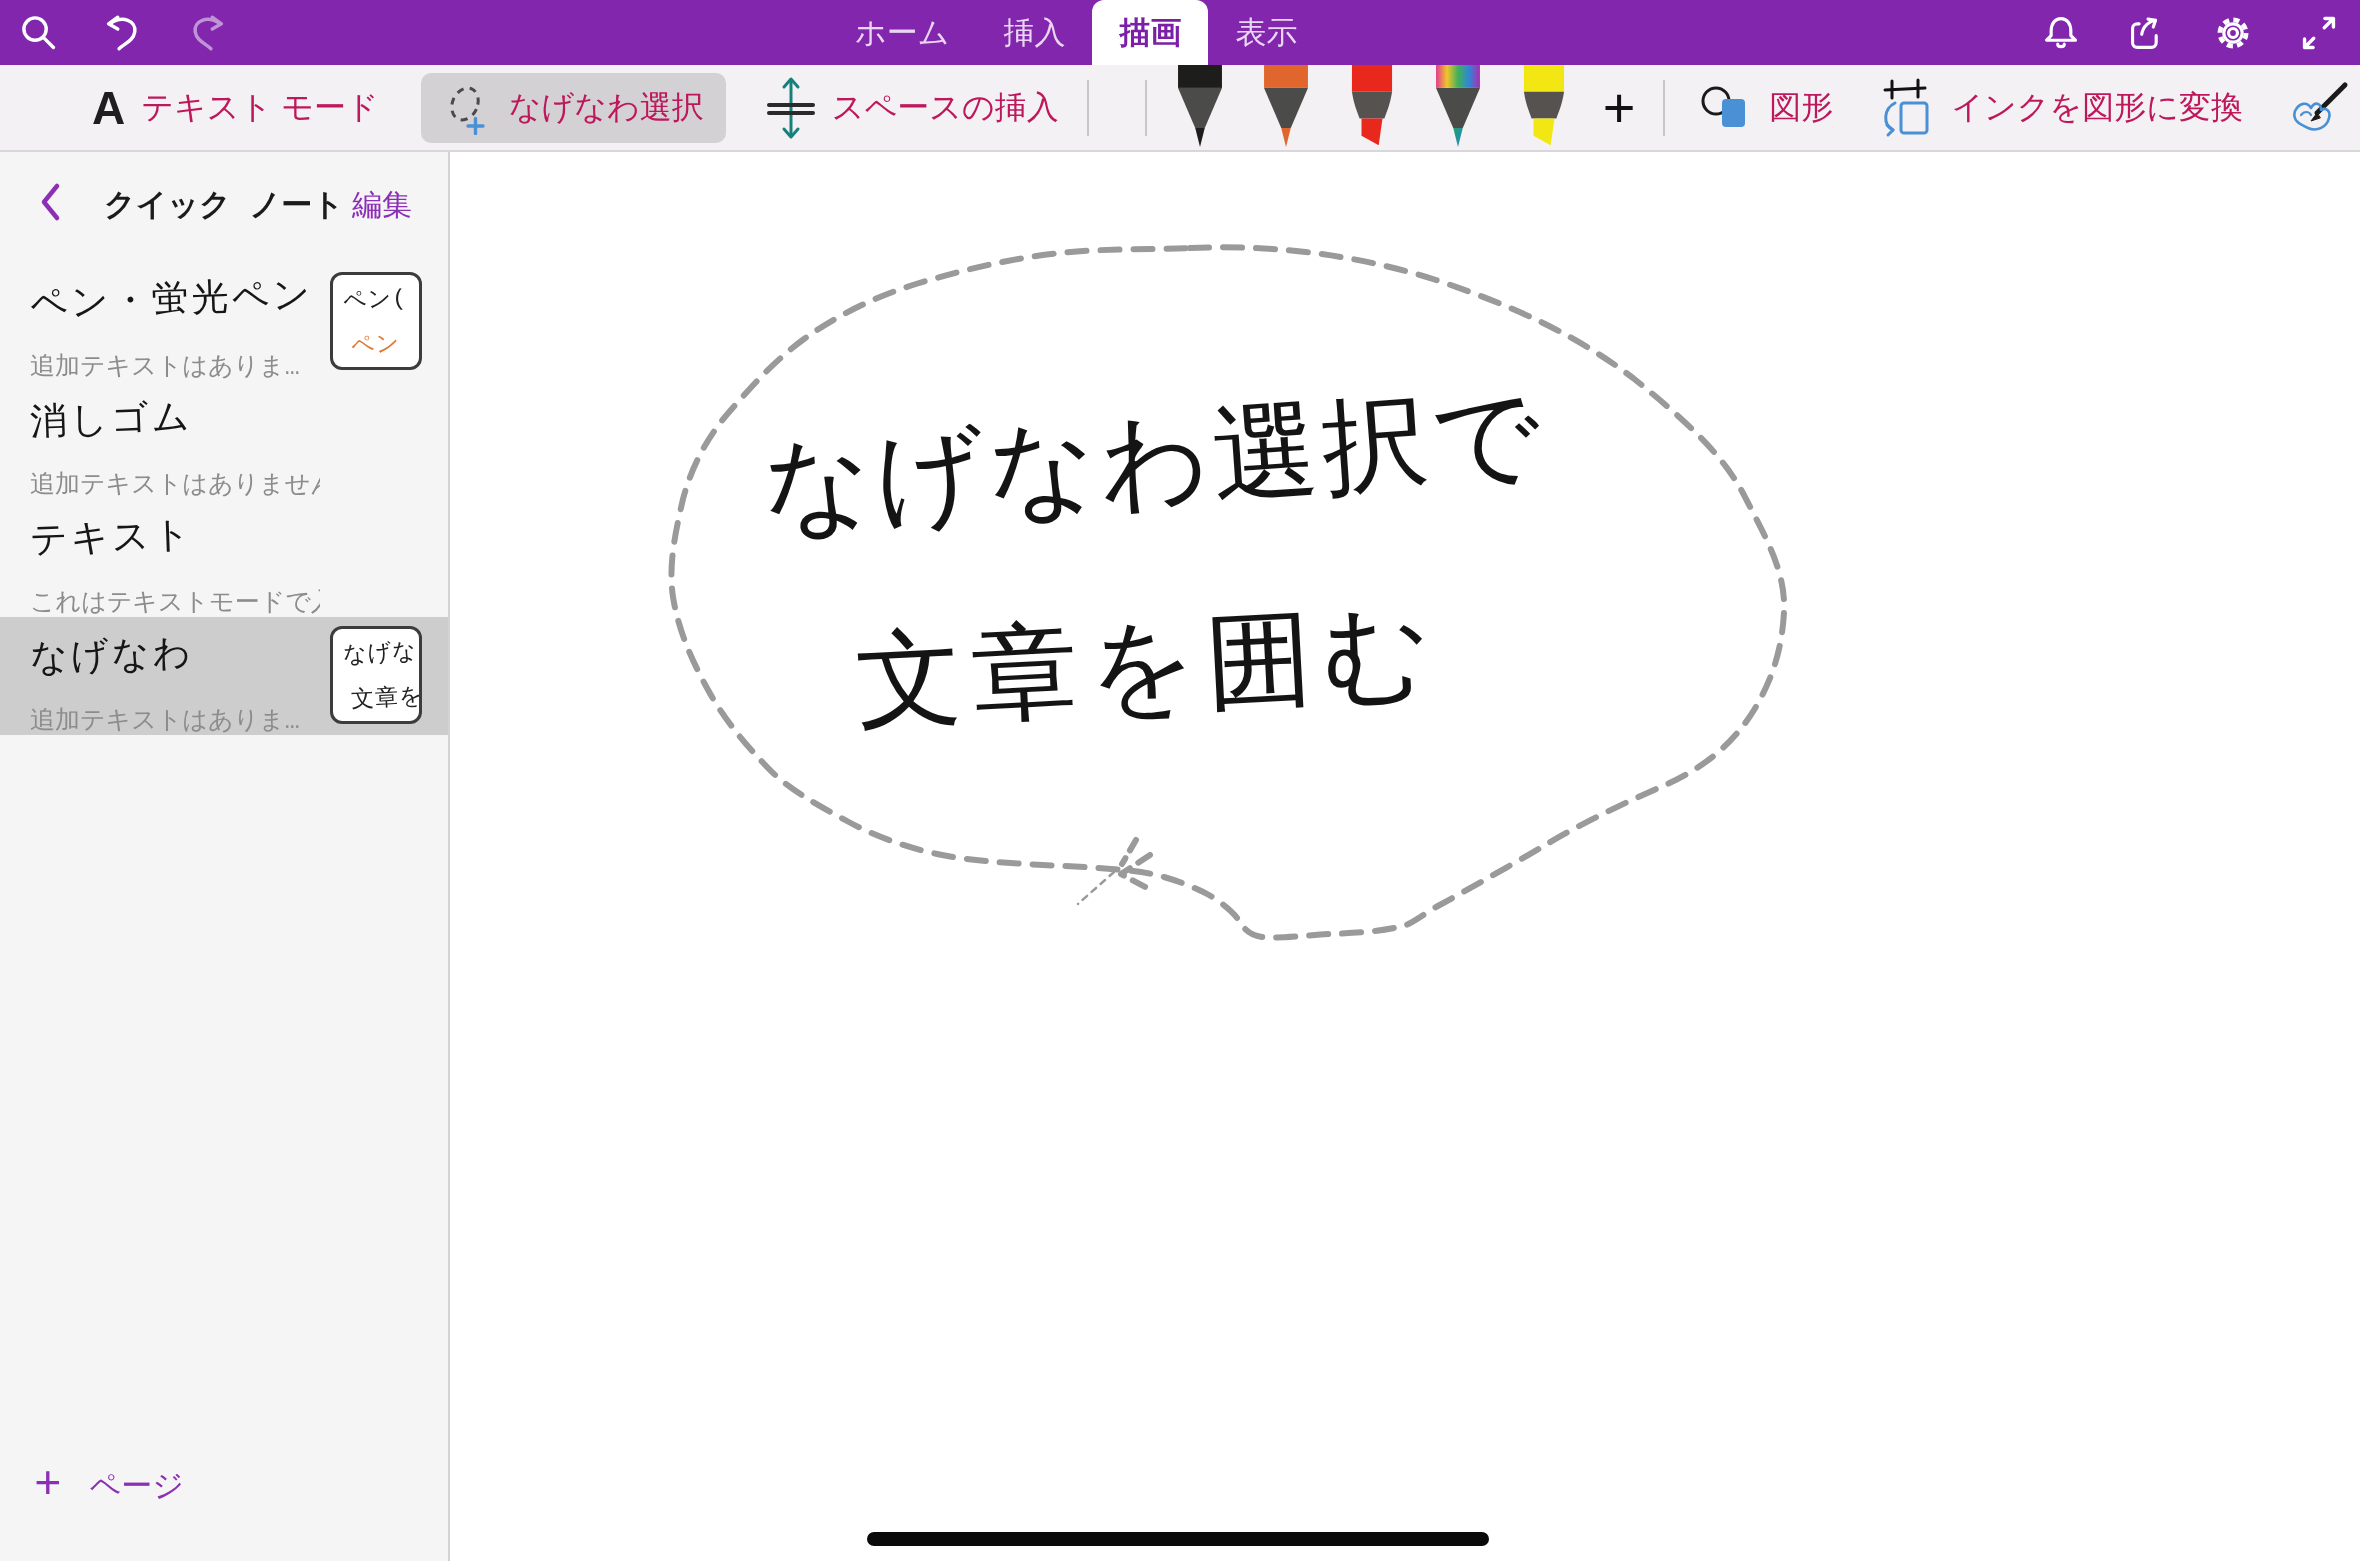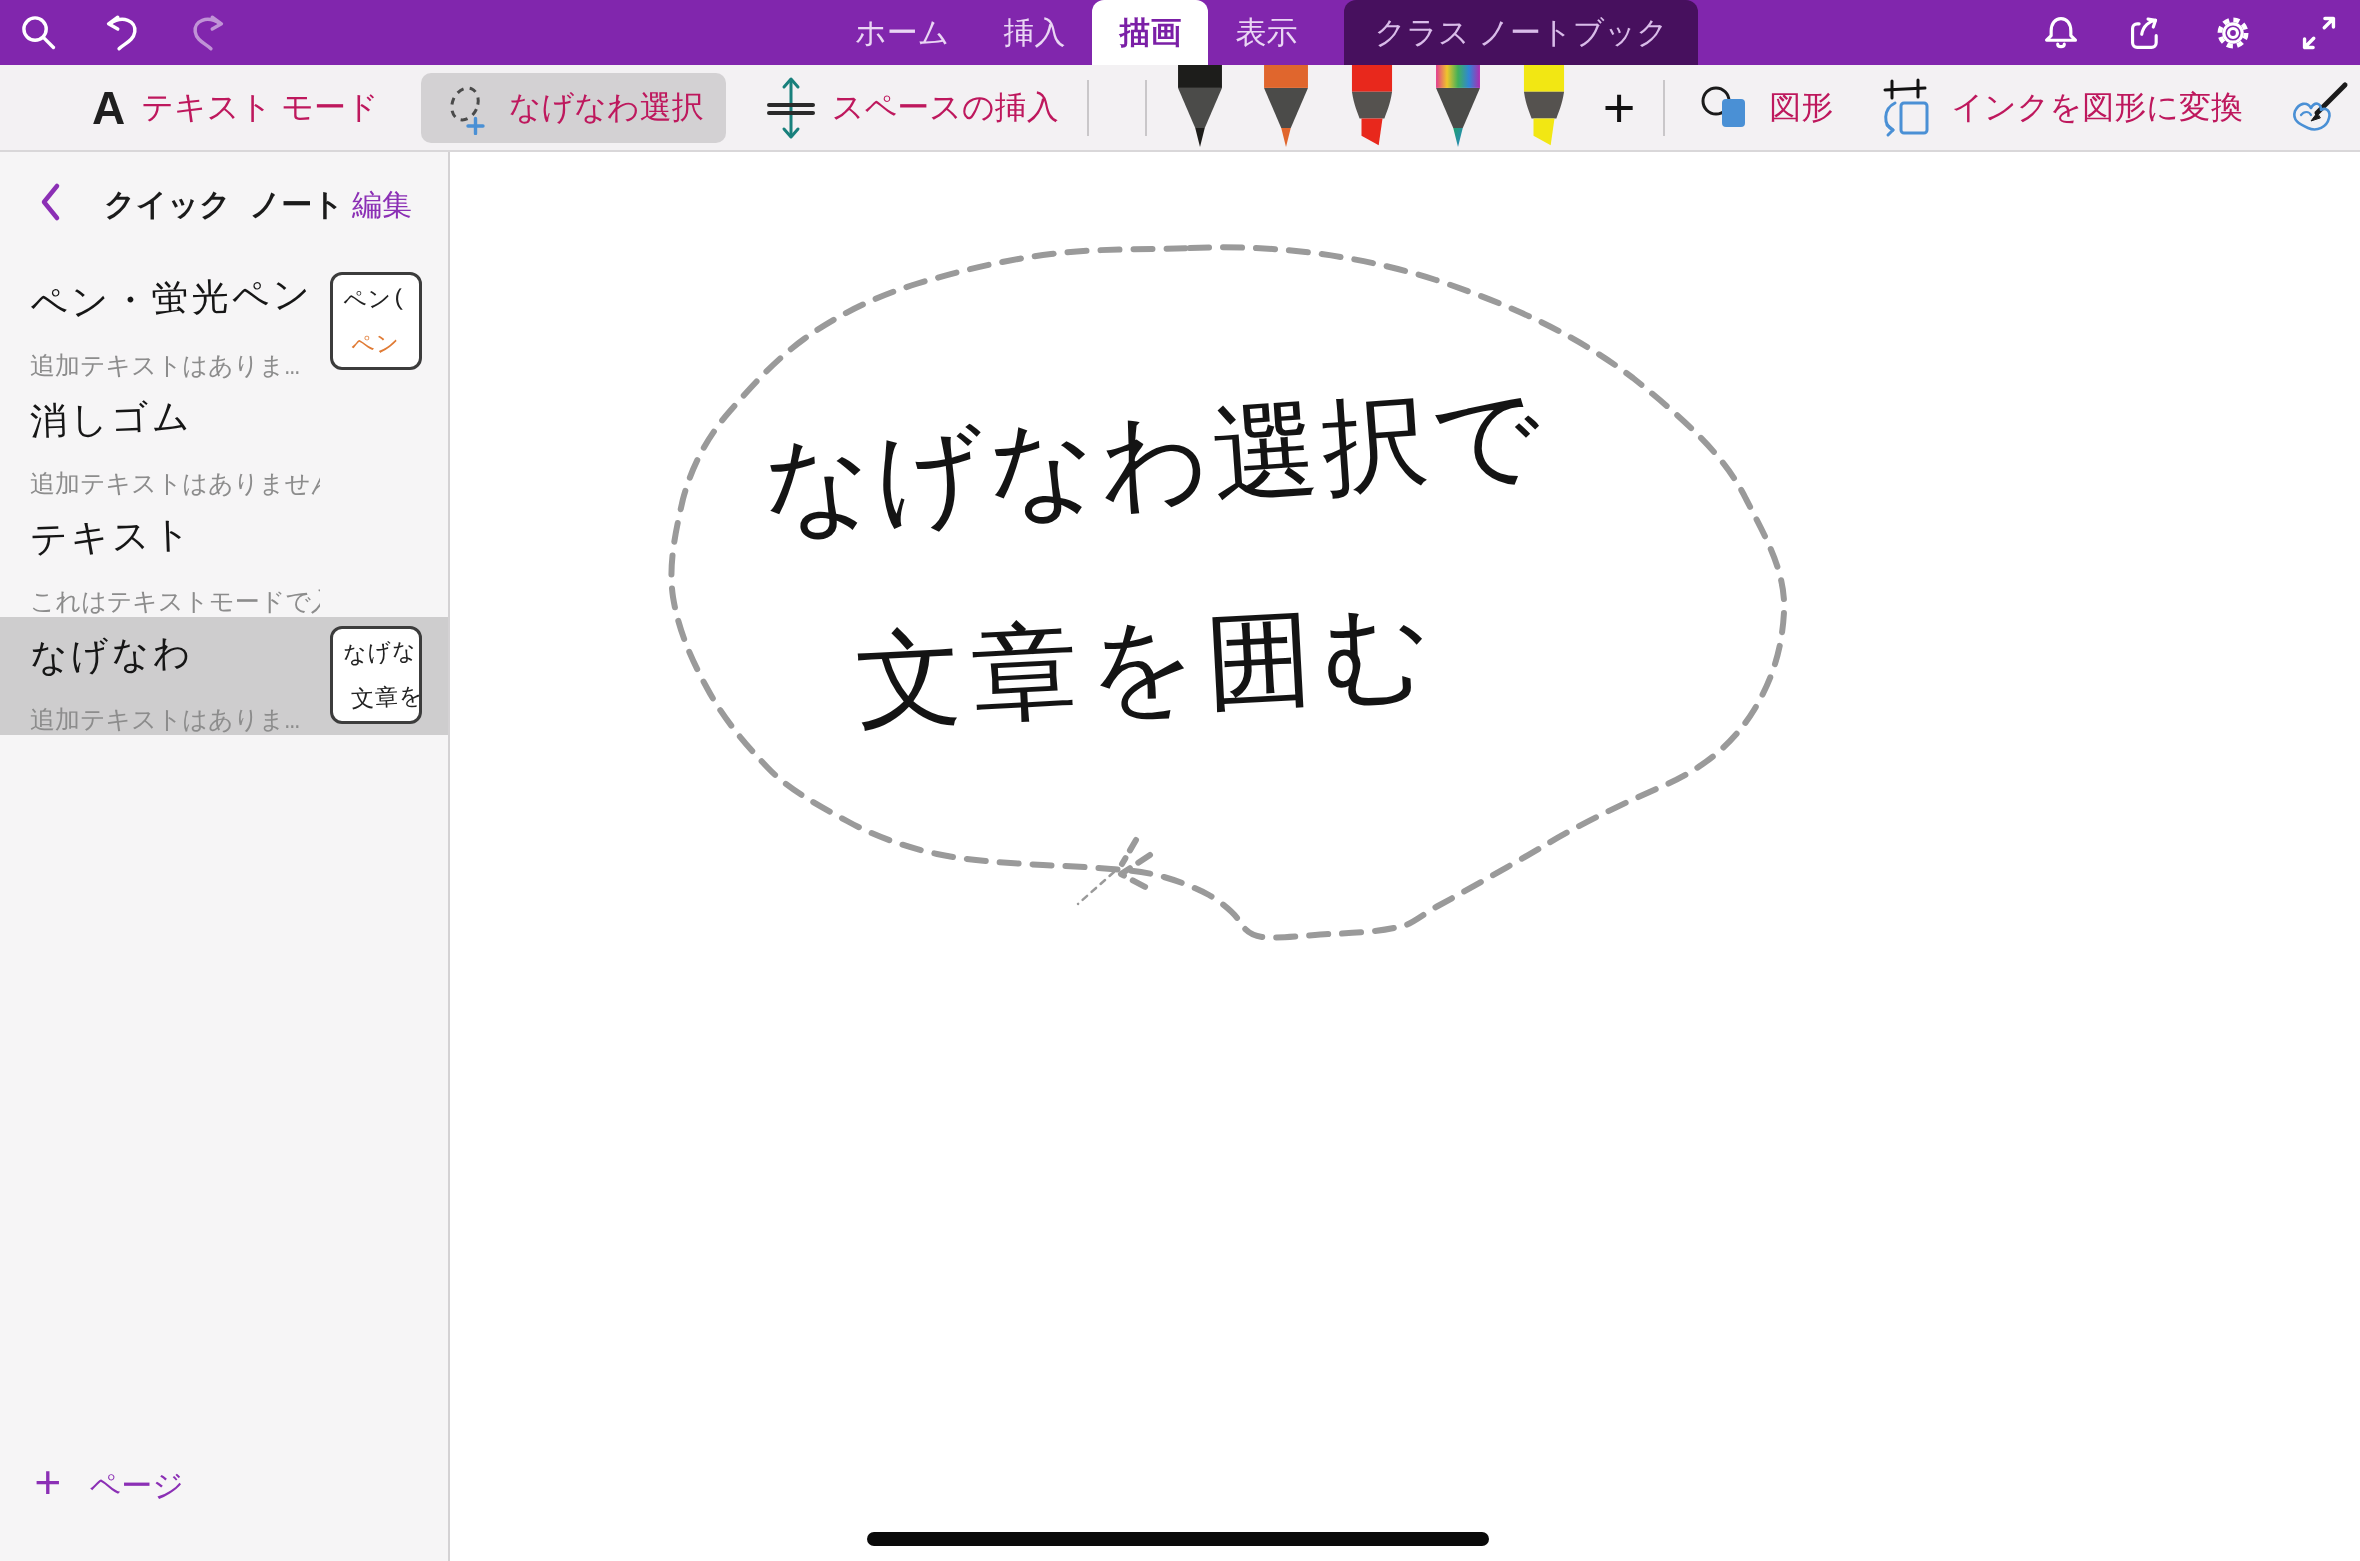--- a/index.html
+++ b/index.html
@@ -91,21 +91,20 @@
         <path d="M20 4 L27 9 L20 13"></path>
         <path d="M26 9 C16 2 6 7 7 15 C8 22 15 24 19 28"></path>
       </svg>
     </div>
 
     <div class="tabs">
         <div class="tab">ホーム</div>
         <div class="tab">挿入</div>
         <div class="tab sel">描画</div>
         <div class="tab">表示</div>
-        <div class="tab dark">クラス ノートブック</div>
       </div>
 
     <div class="tb-right">
       <svg class="tb-icon" viewBox="0 0 32 32" fill="none" stroke="#fff" stroke-width="2.4" stroke-linecap="round" stroke-linejoin="round">
         <path d="M16 5 C11.5 5 8.5 9 8.5 14.5 L8.5 18 L5 21.5 L27 21.5 L23.5 18 L23.5 14.5 C23.5 9 20.5 5 16 5 Z"></path>
         <path d="M13.5 24.5 C13.5 27 18.5 27 18.5 24.5"></path>
       </svg>
       <svg class="tb-icon" viewBox="0 0 32 32" fill="none" stroke="#fff" stroke-width="2.4" stroke-linecap="round" stroke-linejoin="round">
         <path d="M10 9 L8.5 9 C6.6 9 5 10.6 5 12.5 L5 23.5 C5 25.4 6.6 27 8.5 27 L19.5 27 C21.4 27 23 25.4 23 23.5 L23 18"></path>
         <path d="M12 17 C13 10.5 18 7 22.5 6.3"></path>

